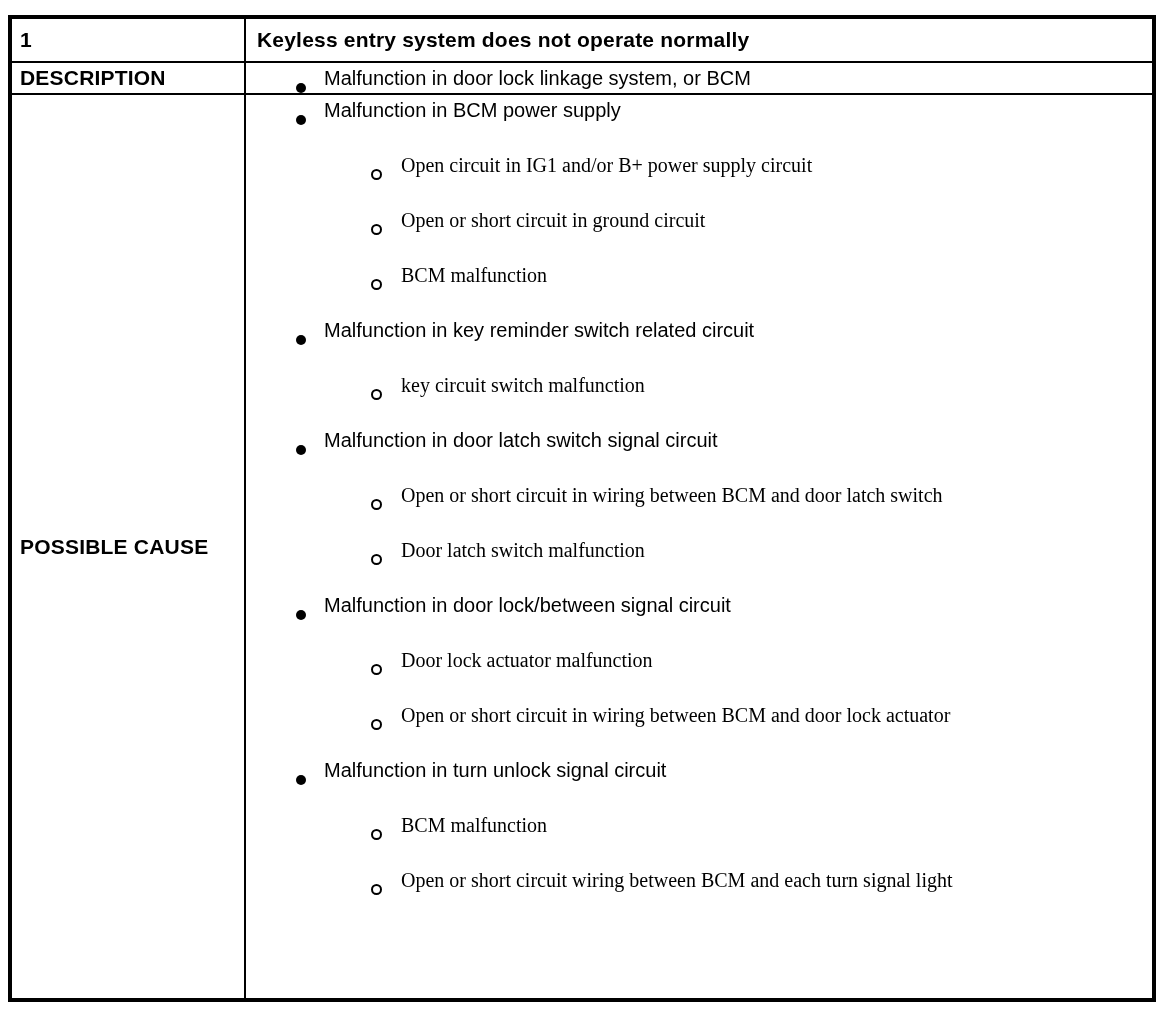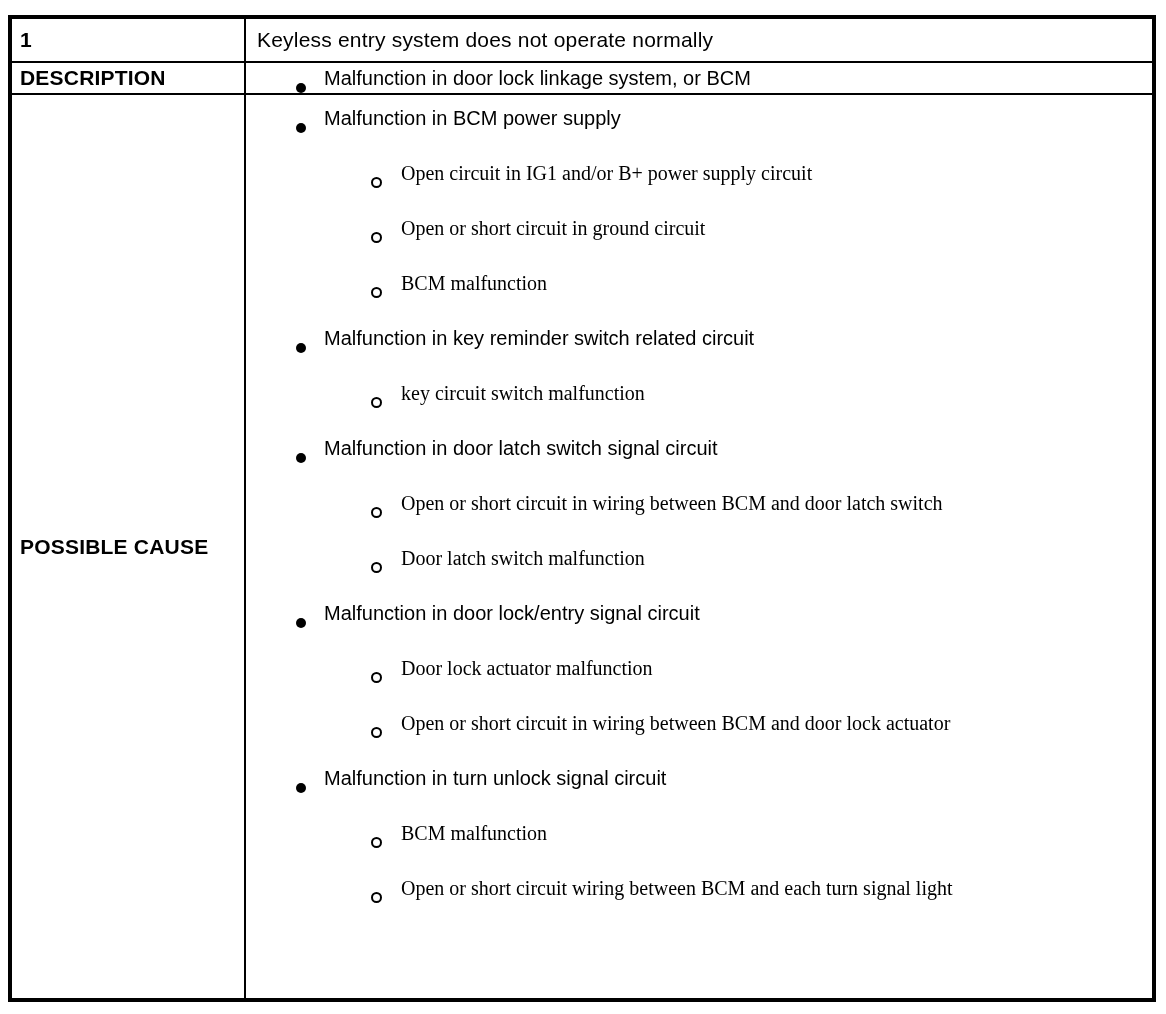--- a/index.html
+++ b/index.html
@@ -27,28 +27,28 @@
   col.c1 { width: 235px; }
   tr.r1 td { height: 45px; }
   tr.r2 td { height: 28px; }
   .label-cell {
     font-weight: bold;
     font-size: 21px;
     padding-left: 8px;
     letter-spacing: 0.2px;
   }
   .title-cell {
-    font-weight: normal;
+    font-weight: bold;
     font-size: 21px;
     padding-left: 11px;
     letter-spacing: 0.2px;
   }
   .cause-cell {
     vertical-align: top;
-    padding-top: 8px;
+    padding-top: 0;
   }
   .item {
     display: flex;
     align-items: flex-end;
     font-size: 20px;
     line-height: 30px;
     margin-bottom: 25px;
   }
   .item:last-child { margin-bottom: 0; }
   .item.l1 { padding-left: 50px; }
@@ -134,21 +134,21 @@
         <span class="bullet-open"></span>
         <span class="item-text">Open or short circuit in wiring between BCM and door latch switch</span>
       </div>
       <div class="item l2">
         <span class="bullet-open"></span>
         <span class="item-text">Door latch switch malfunction</span>
       </div>
 
       <div class="item l1">
         <span class="bullet-filled"></span>
-        <span class="item-text">Malfunction in door lock/entry signal circuit</span>
+        <span class="item-text">Malfunction in door lock/between signal circuit</span>
       </div>
       <div class="item l2">
         <span class="bullet-open"></span>
         <span class="item-text">Door lock actuator malfunction</span>
       </div>
       <div class="item l2">
         <span class="bullet-open"></span>
         <span class="item-text">Open or short circuit in wiring between BCM and door lock actuator</span>
       </div>
 

